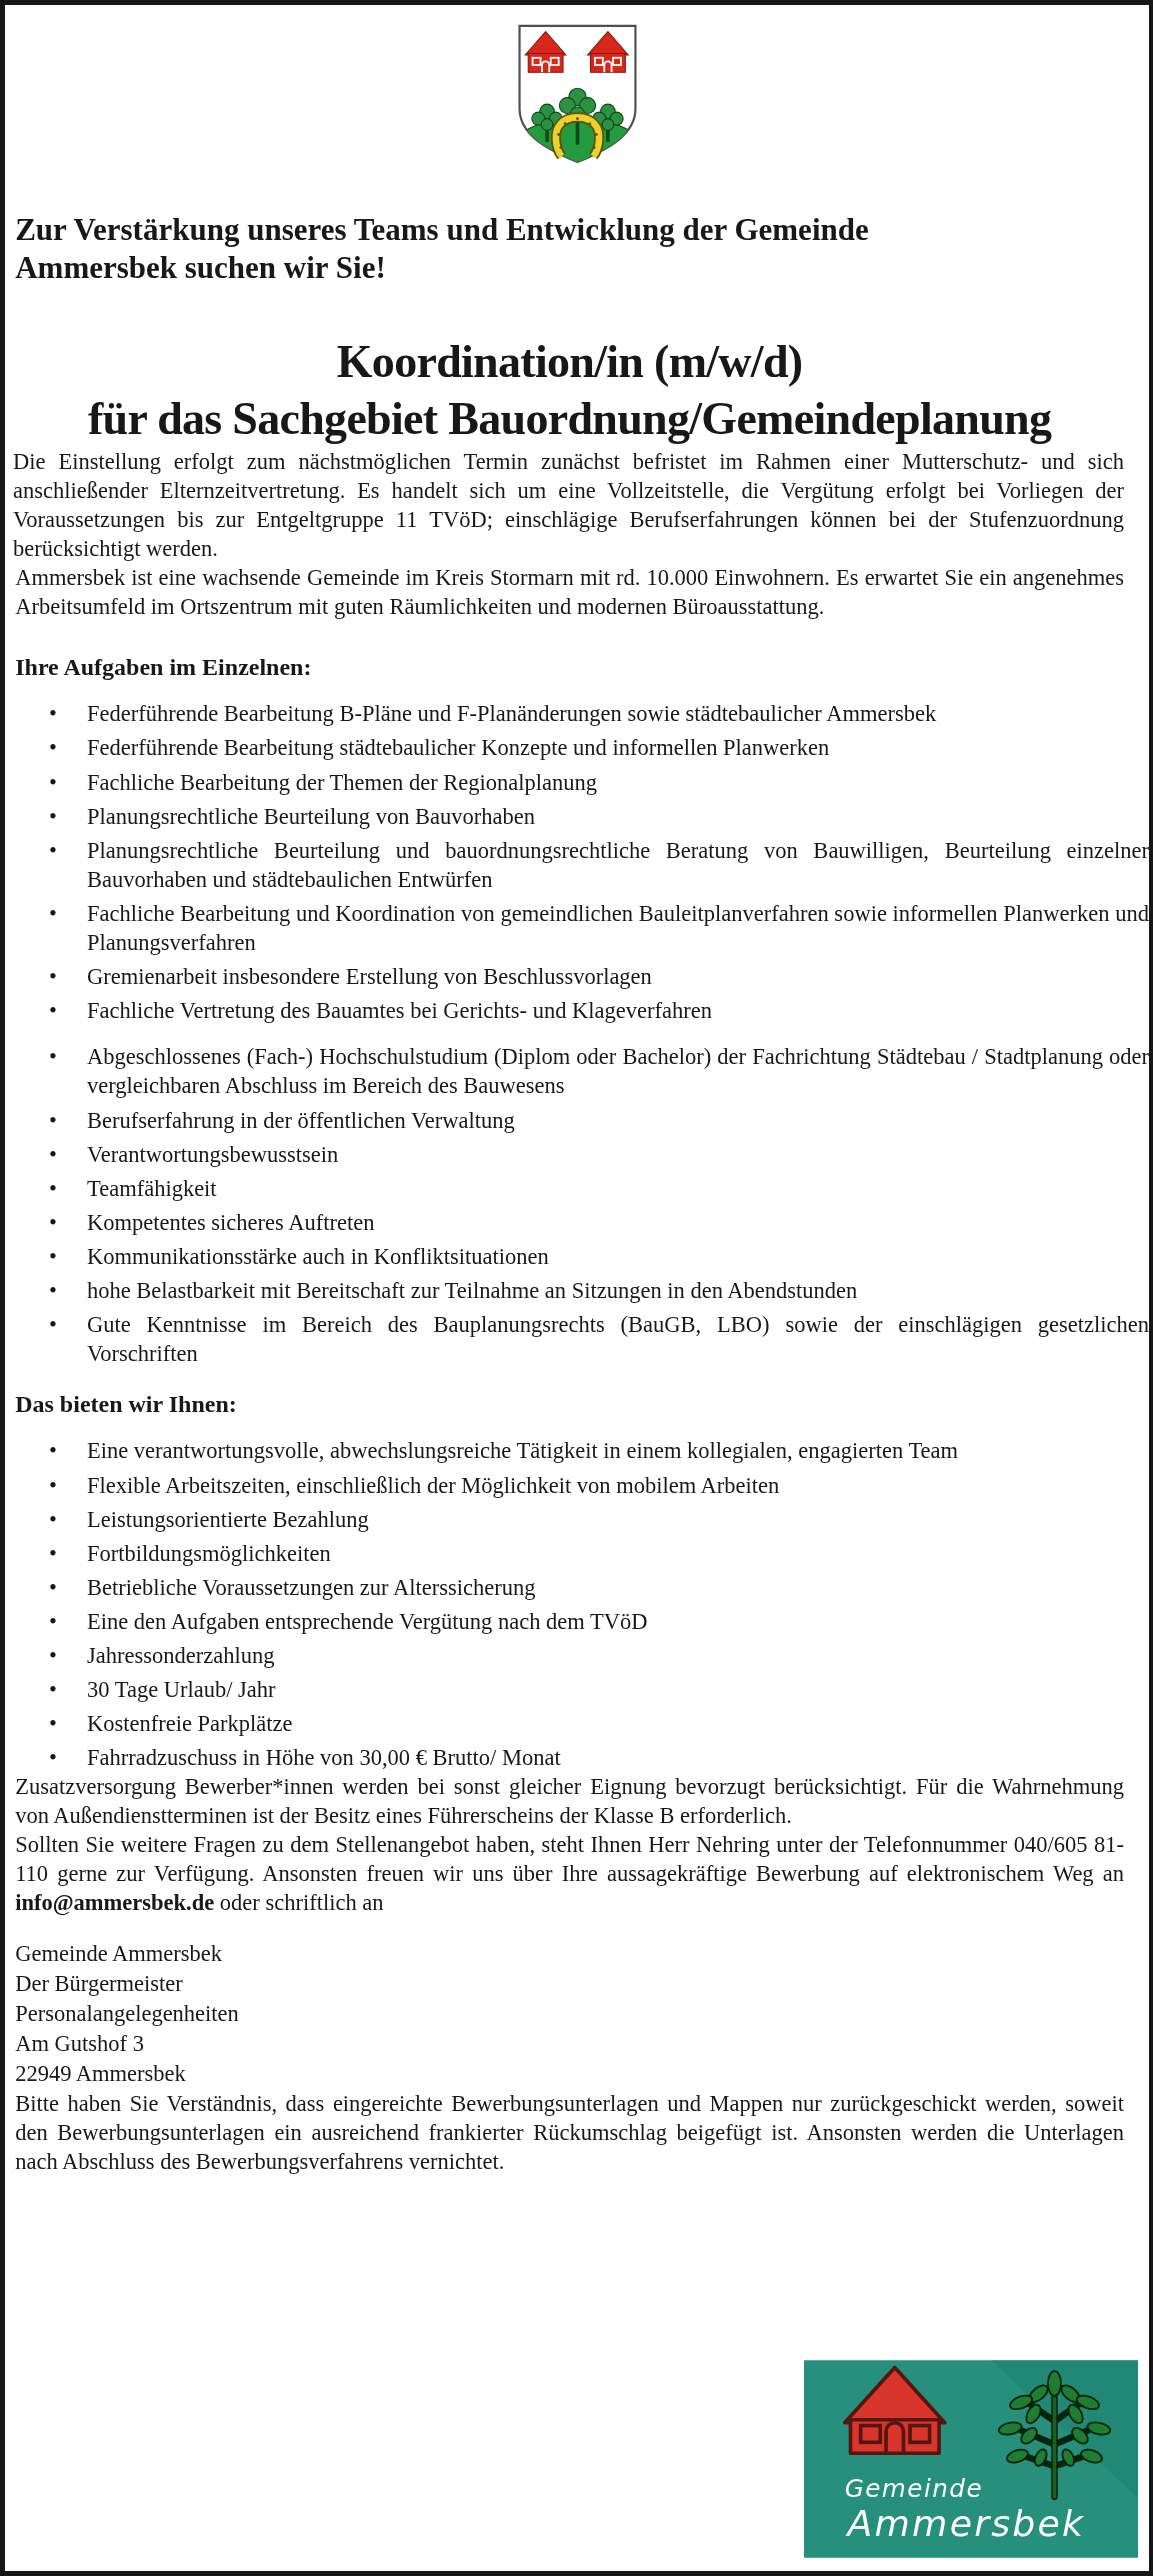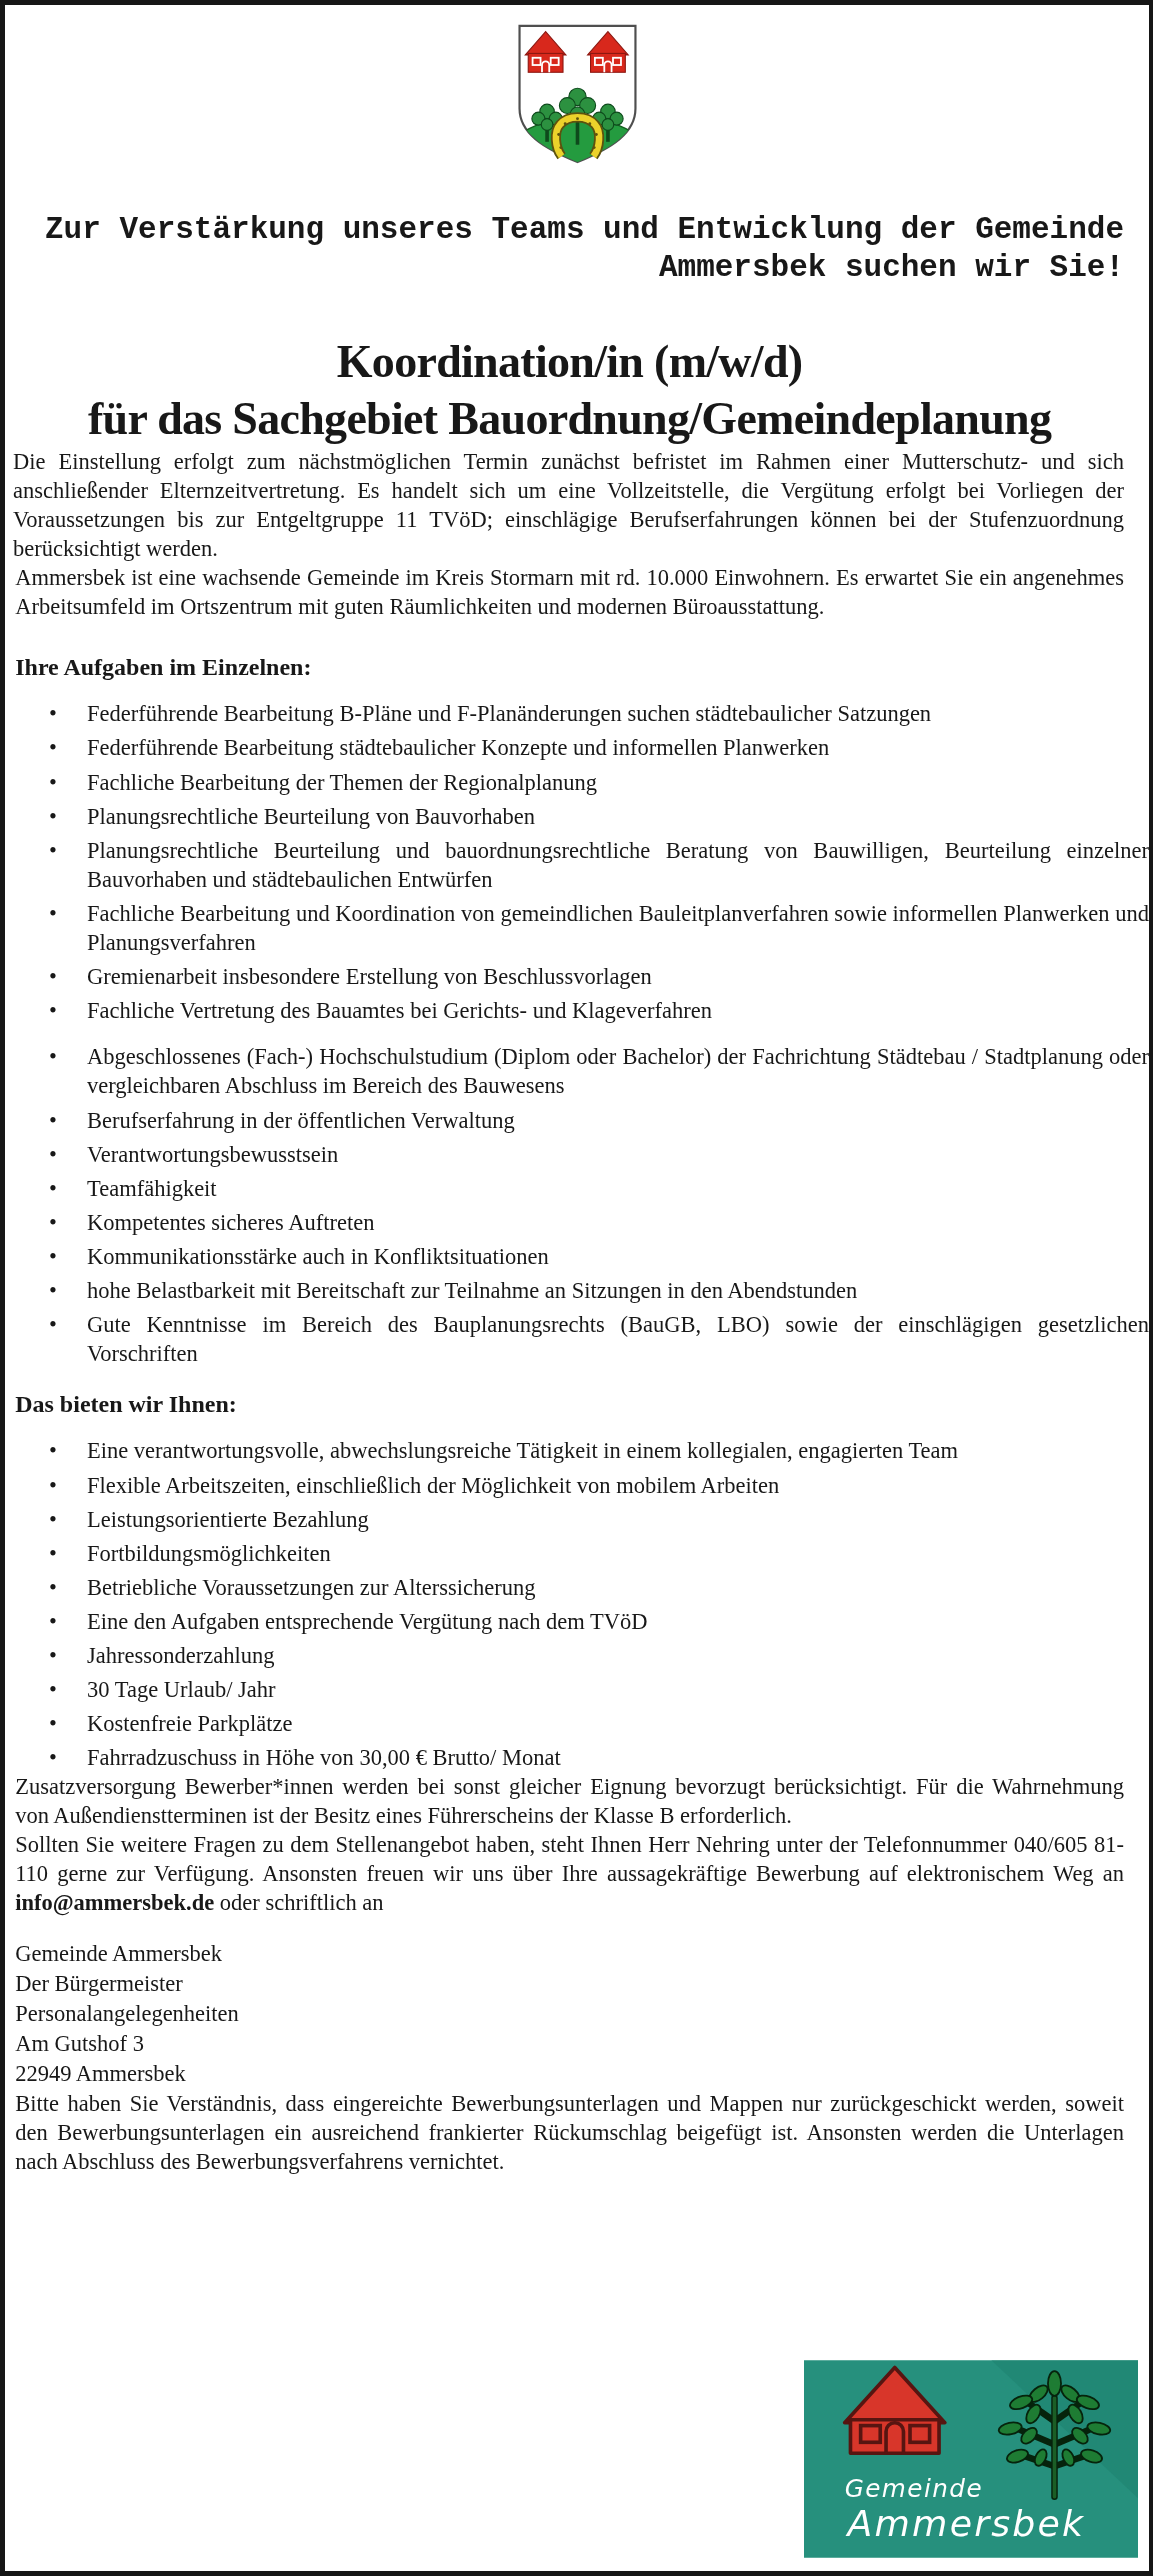--- a/index.html
+++ b/index.html
@@ -9,21 +9,21 @@
     box-sizing:border-box;
     background:#ffffff;
     border:5.8px solid #161616;
     display:flex;flex-direction:column;
     overflow:hidden;
     font-family:"Liberation Serif","DejaVu Serif",serif;
     color:#181818;
   }
   .content-pad{padding-left:10.2px;padding-right:25px;}
   .crest-wrap{margin:18px auto 0 auto;width:131px;height:142px;}
-  .intro{margin-top:46px;text-align:right;font-weight:bold;font-size:31px;line-height:38px;font-family:Liberation Mono, monospace;}
+  .intro{margin-top:46px;text-align:left;font-weight:bold;font-size:31px;line-height:38px;}
   .job-title{margin-top:46px;text-align:center;font-weight:bold;font-size:46px;line-height:57px;letter-spacing:-0.7px;}
   .body-text{font-size:22.5px;line-height:29px;text-align:justify;}
   p.body-text{margin:0;}
   .p1{margin-top:46px;padding-left:8px;}
   .p2{margin-top:22px;}
   .sec-heading{margin:0;margin-top:32px;font-size:24px;line-height:29px;font-weight:bold;text-align:left;}
   .sec-heading.h2{margin-top:22px;}
   .sec-heading.h3{margin-top:22px;}
   ul.bullets{margin:17.4px 0 0 0;padding:0;list-style:none;}
   ul.bullets li{position:relative;padding-left:82px;font-size:22.5px;line-height:29px;text-align:justify;}
@@ -114,21 +114,21 @@
   <div class="job-title content-pad">
     <div>Koordination/in (m/w/d)</div>
     <div>für das Sachgebiet Bauordnung/Gemeindeplanung</div>
   </div>
 
   <p class="body-text content-pad p1">Die Einstellung erfolgt zum nächstmöglichen Termin zunächst befristet im Rahmen einer Mutterschutz- und sich anschließender Elternzeitvertretung. Es handelt sich um eine Vollzeitstelle, die Vergütung erfolgt bei Vorliegen der Voraussetzungen bis zur Entgeltgruppe 11 TVöD; einschlägige Berufserfahrungen können bei der Stufenzuordnung berücksichtigt werden.</p>
   <p class="body-text content-pad p2">Ammersbek ist eine wachsende Gemeinde im Kreis Stormarn mit rd. 10.000 Einwohnern. Es erwartet Sie ein angenehmes Arbeitsumfeld im Ortszentrum mit guten Räumlichkeiten und modernen Büroausstattung.</p>
 
   <h2 class="sec-heading content-pad">Ihre Aufgaben im Einzelnen:</h2>
   <ul class="bullets content-pad">
-    <li>Federführende Bearbeitung B-Pläne und F-Planänderungen suchen städtebaulicher Satzungen</li>
+    <li>Federführende Bearbeitung B-Pläne und F-Planänderungen sowie städtebaulicher Ammersbek</li>
     <li>Federführende Bearbeitung städtebaulicher Konzepte und informellen Planwerken</li>
     <li>Fachliche Bearbeitung der Themen der Regionalplanung</li>
     <li>Planungsrechtliche Beurteilung von Bauvorhaben</li>
     <li>Planungsrechtliche Beurteilung und bauordnungsrechtliche Beratung von Bauwilligen, Beurteilung einzelner Bauvorhaben und städtebaulichen Entwürfen</li>
     <li>Fachliche Bearbeitung und Koordination von gemeindlichen Bauleitplanverfahren sowie informellen Planwerken und Planungsverfahren</li>
     <li>Gremienarbeit insbesondere Erstellung von Beschlussvorlagen</li>
     <li>Fachliche Vertretung des Bauamtes bei Gerichts- und Klageverfahren</li>
   </ul>
 
   <ul class="bullets content-pad">

